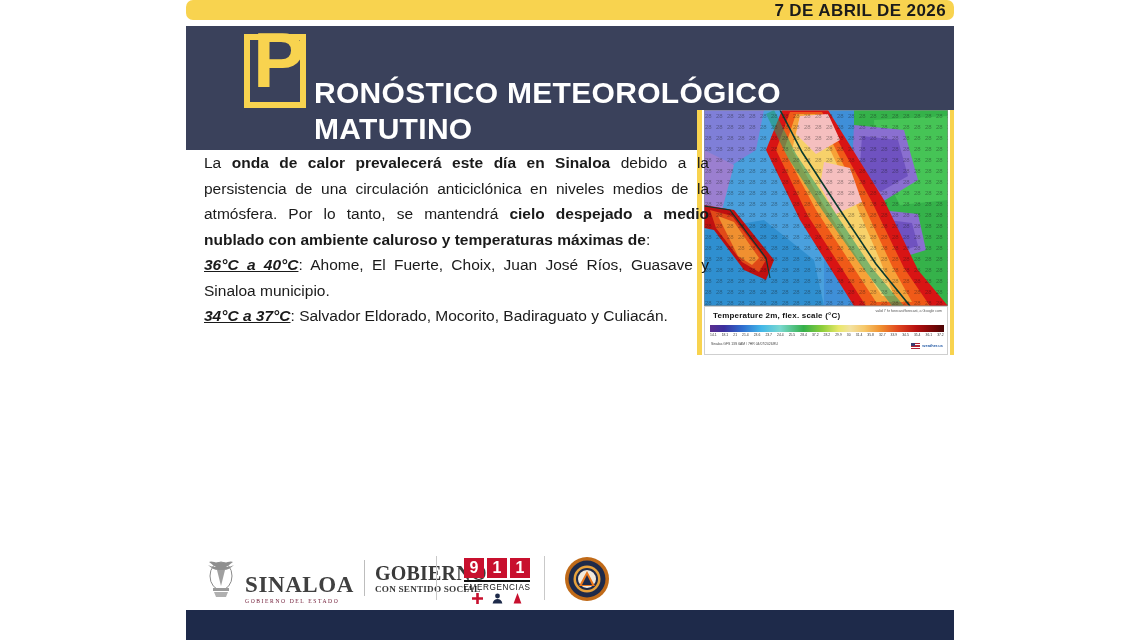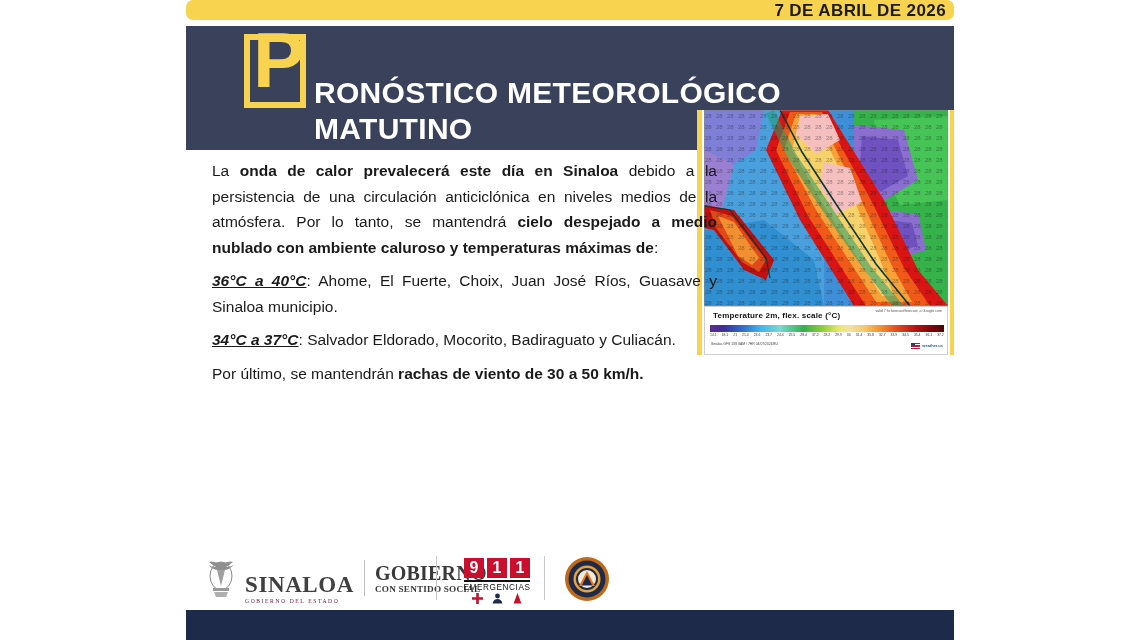--- a/index.html
+++ b/index.html
@@ -60,21 +60,21 @@
      position:relative;vertical-align:middle;margin-right:2px;}
   .flag:before{content:"";position:absolute;left:0;top:0;width:4px;height:3.4px;background:#3c3b6e;}
 
   
   .body-text{
     position:absolute;left:18px;top:150px;width:738px;
     font-size:15.5px;line-height:25.5px;color:#1a1a1a;
     font-family:"Liberation Sans",sans-serif;
   }
   .p-just{text-align:justify;}
-  .para{margin:8px;}
+  .para{margin:0;}
   .narrow{width:505px;}
   b{font-weight:bold;}
   .rng{font-weight:bold;font-style:italic;text-decoration:underline;}
 
   
   .footer{position:absolute;left:0;top:548px;width:768px;height:62px;}
   .logo-sinaloa{position:absolute;left:18px;top:6px;height:48px;display:flex;align-items:center;}
   .eagle{width:34px;height:44px;position:relative;margin-right:7px;}
   .eagle svg{display:block;}
   .sin-txt{display:flex;align-items:center;}
@@ -195,21 +195,20 @@
   </div>
 
   <div class="body-text">
     <p class="para p-just narrow"><span>La </span><b>onda de calor prevalecerá este día en Sinaloa</b><span> debido a la persistencia de una circulación anticiclónica en niveles medios de la atmósfera. Por lo tanto, se mantendrá </span><b>cielo despejado a medio nublado con ambiente caluroso y temperaturas máximas de</b><span>:</span></p>
 
     <p class="para p-just narrow"><span class="rng">36°C a 40°C</span><span>: </span><span>Ahome, El Fuerte, Choix, Juan José Ríos, Guasave y Sinaloa municipio.</span></p>
 
     <p class="para p-just"><span class="rng">34°C a 37°C</span><span>: </span><span>Salvador Eldorado, Mocorito, Badiraguato y Culiacán.</span></p>
 
 
-    <p class="para"><span>Por último, se mantendrán </span><b>rachas de viento de 30 a 50 km/h.</b></p>
   </div>
 
   <div class="footer">
     <div class="logo-sinaloa">
       <div class="eagle">
         <svg width="34" height="44" viewBox="0 0 34 44">
           <ellipse cx="17" cy="20" rx="11" ry="14" fill="none" stroke="#8a8a8a" stroke-width="1"></ellipse>
           <path d="M17 6 C12 8 8 4 5 6 C8 8 10 10 12 11 C9 11 6 10 4 9 C7 12 11 14 14 14 L17 14 L20 14 C23 14 27 12 30 9 C28 10 25 11 22 11 C24 10 26 8 29 6 C26 4 22 8 17 6 Z" fill="#8f8f8f"></path>
           <path d="M13 14 L17 30 L21 14 Z" fill="#a0a0a0"></path>
           <path d="M9 32 L25 32 L25 35 L9 35 Z" fill="#9a9a9a"></path>

